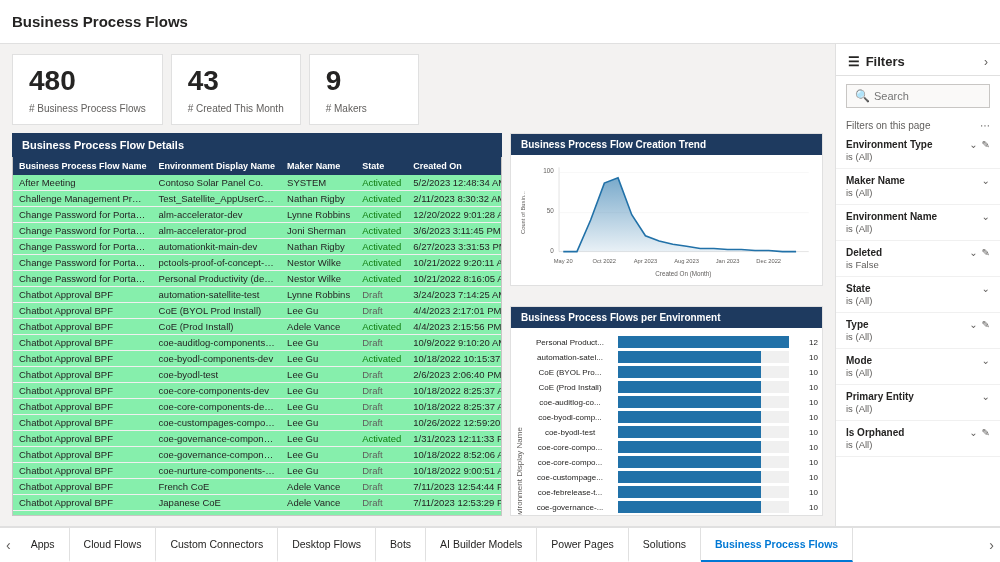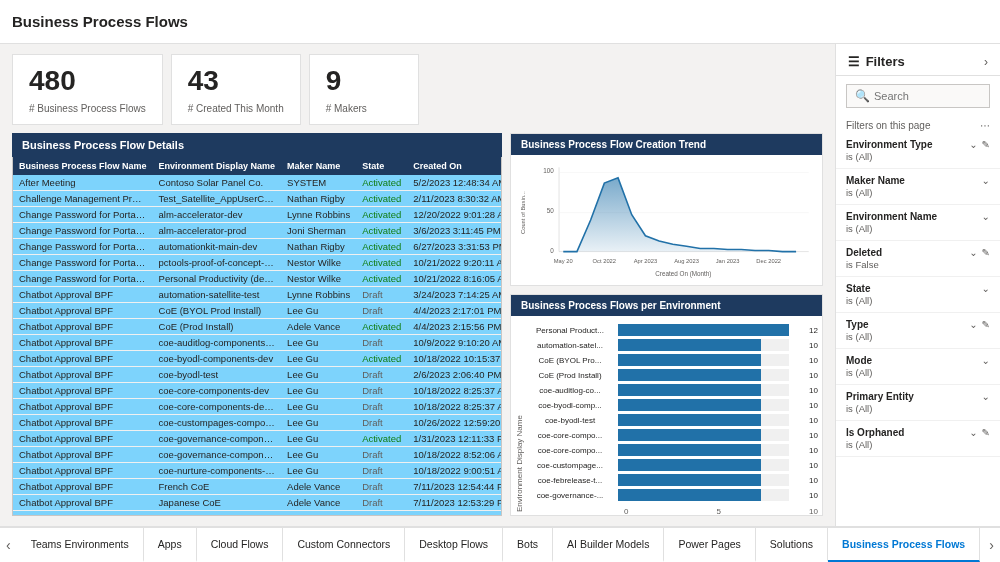--- a/index.html
+++ b/index.html
@@ -20,29 +20,29 @@
     .kpi-card { background: #fff; border: 1px solid #e0e0e0; padding: 10px 16px; min-width: 110px; }
     .kpi-number { font-size: 28px; font-weight: 700; color: #252423; }
     .kpi-label { font-size: 10px; color: #605e5c; margin-top: 6px; }
 
     
     .mid-section { display: flex; gap: 8px; flex: 1; overflow: hidden; }
 
     
     .table-section { flex: 0 0 490px; display: flex; flex-direction: column; overflow: hidden; }
     .table-header { background: #1e3a5f; color: #fff; padding: 6px 10px; font-size: 11px; font-weight: 600; }
-    .table-container { flex: 1; overflow-y: auto; border: 1px solid #c8c6c4; border-top: none; background: #7dd3fc; }
+    .table-container { flex: 1; overflow-y: auto; border: 1px solid #c8c6c4; border-top: none; background: #86efac; }
     table { width: 100%; border-collapse: collapse; font-size: 9.5px; }
     thead tr { background: #1e3a5f; color: #fff; }
     thead th { padding: 4px 6px; text-align: left; font-weight: 600; font-size: 9px; white-space: nowrap; }
     tbody tr { border-bottom: 1px solid #f0f0f0; }
     tbody td { padding: 2px 6px; color: #252423; white-space: nowrap; overflow: hidden; max-width: 120px; text-overflow: ellipsis; }
 
     
-    .charts-section { flex: 1; display: flex; flex-direction: column; gap: 8px; overflow: hidden; }
+    .charts-section { flex: 1; display: flex; flex-direction: column; gap: 20px; overflow: hidden; }
     .chart-card { background: #fff; border: 1px solid #e0e0e0; overflow: hidden; }
     .chart-header { background: #1e3a5f; color: #fff; padding: 5px 10px; font-size: 10px; font-weight: 600; }
     .chart-body { padding: 6px 8px; }
 
     
     .trend-chart { height: 130px; position: relative; }
     .trend-chart svg { width: 100%; height: 100%; }
 
     
     .bar-chart-body { display: flex; height: 200px; }
@@ -523,21 +523,20 @@
           </div>
           <div class="filter-value">is (All)</div>
         </div>
       </div>
   </div>
 </div>
 
 <div class="bottom-tabs">
   <div class="tab-nav">‹</div>
   <div id="tabs-container" style="display: flex; flex: 1 1 0%;">
-      <div class="tab-item">Teams Environments</div>
       <div class="tab-item">Apps</div>
       <div class="tab-item">Cloud Flows</div>
       <div class="tab-item">Custom Connectors</div>
       <div class="tab-item">Desktop Flows</div>
       <div class="tab-item">Bots</div>
       <div class="tab-item">AI Builder Models</div>
       <div class="tab-item">Power Pages</div>
       <div class="tab-item">Solutions</div>
       <div class="tab-item active">Business Process Flows</div>
     </div>

